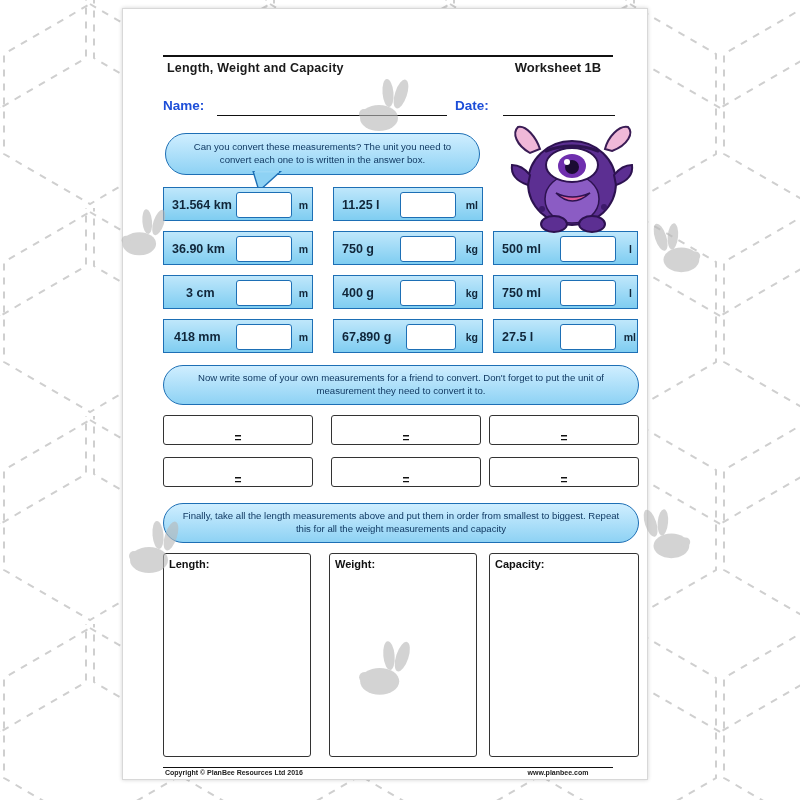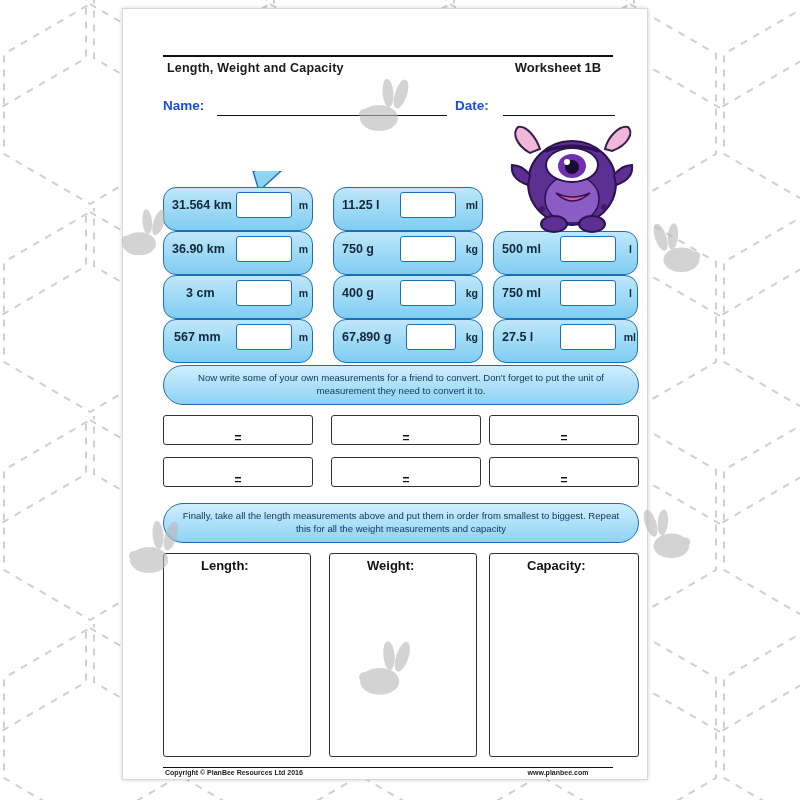--- a/index.html
+++ b/index.html
@@ -110,23 +110,23 @@
     padding: 4px 12px;
     box-sizing: border-box;
   }
   .bubble.grad {
     background: linear-gradient(#cfeeff, #8ed2f4);
   }
 
   
   .qbox {
     position: absolute;
-    height: 44px;
+    height: 34px;
     border: 1.5px solid #1d6fb5;
-    border-radius: 13px;
+    border-radius: 0;
     background: linear-gradient(#bfe7fb, #7fcdf1);
     box-sizing: border-box;
   }
   .qval {
     position: absolute;
     left: 8px;
     top: 0;
     height: 34px;
     line-height: 34px;
     font-size: 12.5px;
@@ -175,24 +175,23 @@
   
   .orderbox {
     position: absolute;
     border: 1.4px solid #333;
     border-radius: 3px;
     background: #fff;
     box-sizing: border-box;
   }
   .order-label {
     position: absolute;
-    font-size: 13px;
+    font-size: 11px;
     font-weight: bold;
     color: #111;
-    margin-left: 32px;
   }
 
   
   .footer-rule {
     position: absolute;
     left: 40px;
     top: 742px;
     width: 450px;
     border-bottom: 1.4px solid #111;
   }
@@ -307,20 +306,23 @@
       <div class="title-left">Length, Weight and Capacity</div>
       <div class="title-right">Worksheet 1B</div>
 
       <div class="namedate">
         <div class="nd-label" style="left:4px; top:1px;">Name:</div>
         <div class="nd-line" style="left:58px; top:18px; width:230px;"></div>
         <div class="nd-label" style="left:296px; top:1px;">Date:</div>
         <div class="nd-line" style="left:344px; top:18px; width:112px;"></div>
       </div>
 
+      <div class="bubble grad" style="left:42px; top:108px; width:315px; height:42px;">
+        <span>Can you convert these measurements? The unit you need to convert each one to is written in the answer box.</span>
+      </div>
       <svg style="position:absolute;left:128px;top:146px;" width="34" height="22" viewBox="0 0 34 22">
         <path d="M2,0 L30,0 L8,20 Z" fill="#8ed2f4" stroke="#1d6fb5" stroke-width="1.4"></path>
         <path d="M4,0 L28,0" stroke="#9cd8f6" stroke-width="3"></path>
       </svg>
 
       <svg class="monster" viewBox="0 0 135 115">
 
         <path d="M22,30 C8,22 4,10 10,4 C18,2 28,14 32,26 Z" fill="#f0b8d8" stroke="#3a1c55" stroke-width="2"></path>
         <path d="M104,28 C120,22 126,10 120,4 C111,2 100,14 97,26 Z" fill="#f0b8d8" stroke="#3a1c55" stroke-width="2"></path>
 
@@ -356,21 +358,21 @@
         <div class="qval">36.90 km</div>
         <div class="qans" style="left:72px; width:56px;"></div>
         <div class="qunit" style="left:128px; width:16px;">m</div>
       </div>
       <div class="qbox" style="left:40px; top:250px; width:150px;">
         <div class="qval" style="left:22px;">3 cm</div>
         <div class="qans" style="left:72px; width:56px;"></div>
         <div class="qunit" style="left:128px; width:16px;">m</div>
       </div>
       <div class="qbox" style="left:40px; top:294px; width:150px;">
-        <div class="qval" style="left:10px;">567 mm</div>
+        <div class="qval" style="left:10px;">418 mm</div>
         <div class="qans" style="left:72px; width:56px;"></div>
         <div class="qunit" style="left:128px; width:16px;">m</div>
       </div>
 
       <div class="qbox" style="left:210px; top:162px; width:150px;">
         <div class="qval">11.25 l</div>
         <div class="qans" style="left:66px; width:56px;"></div>
         <div class="qunit" style="left:122px; width:22px;">ml</div>
       </div>
       <div class="qbox" style="left:210px; top:206px; width:150px;">

